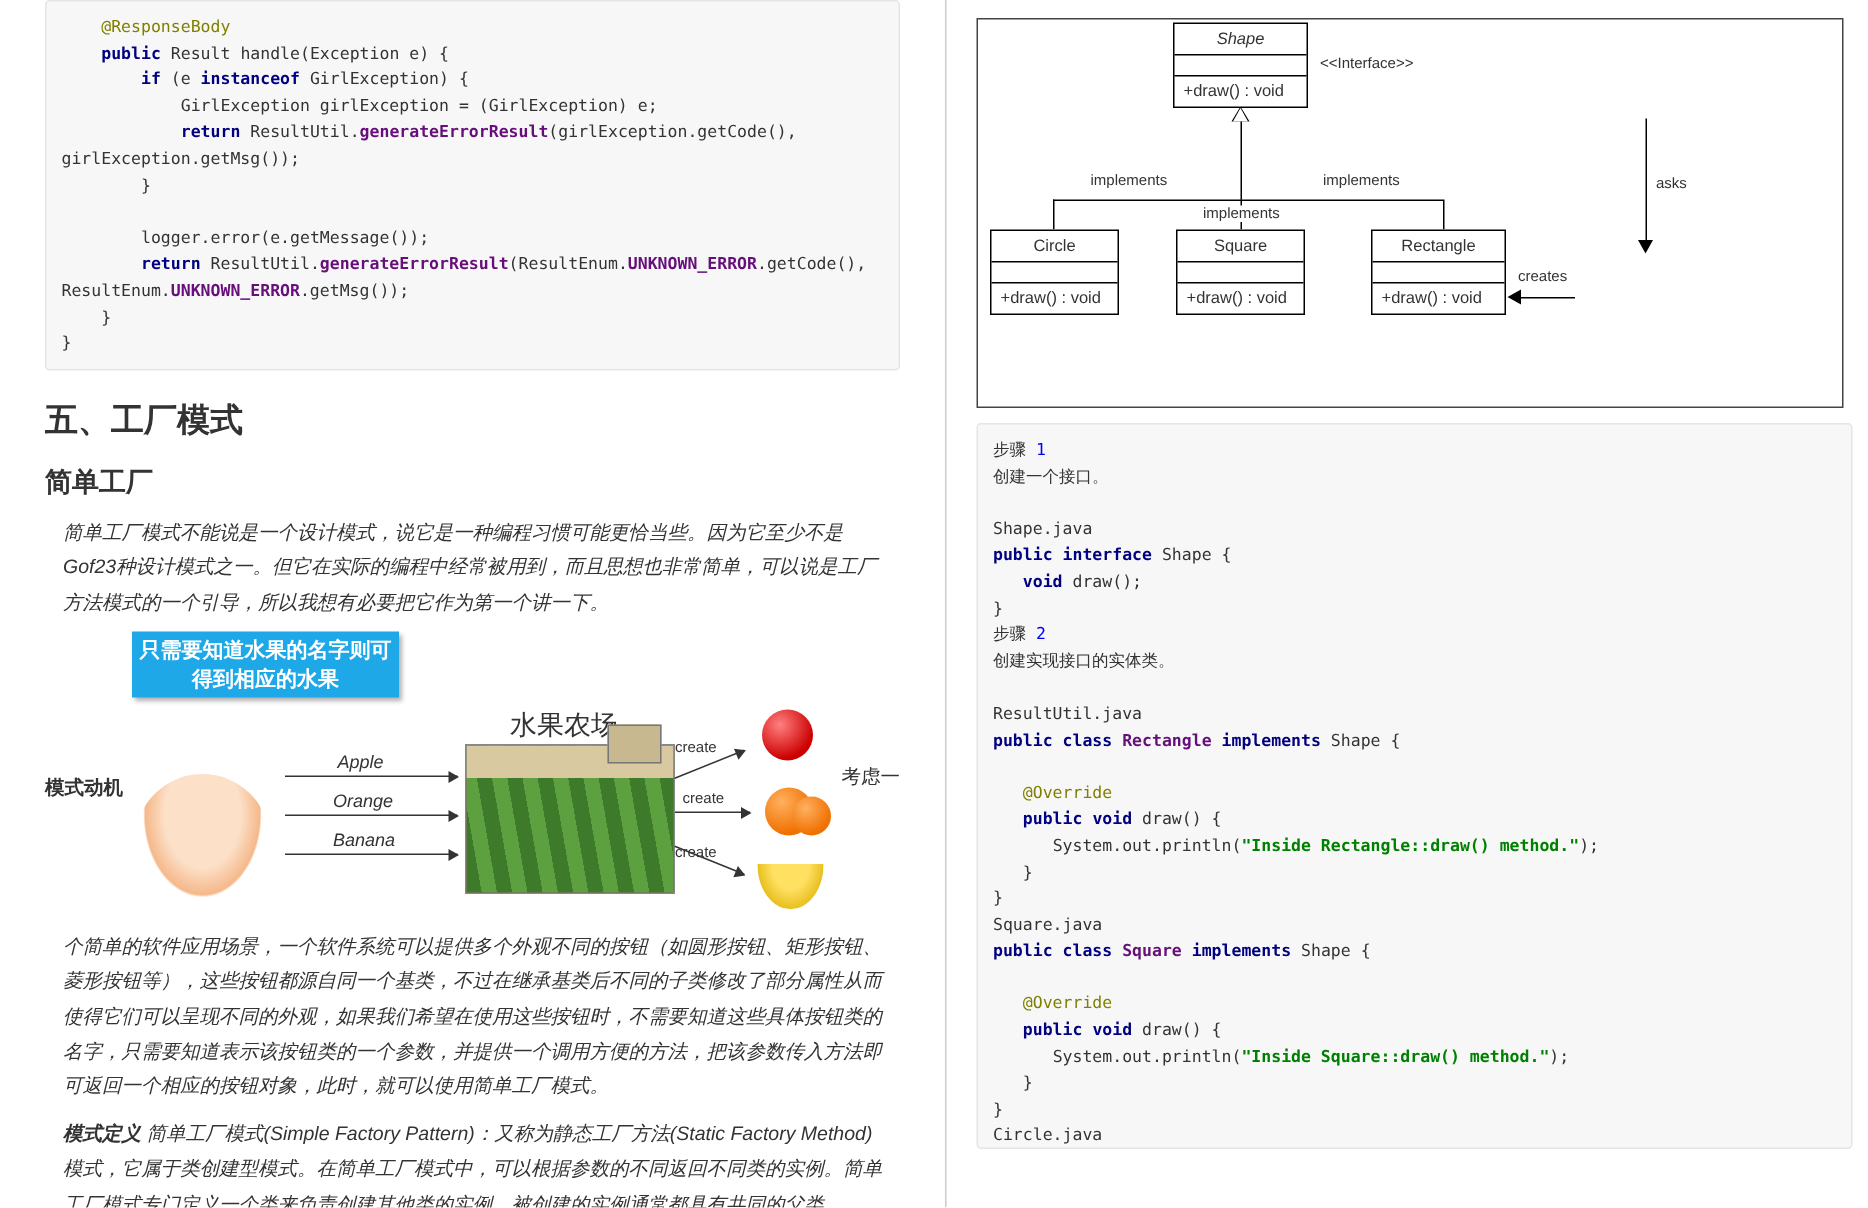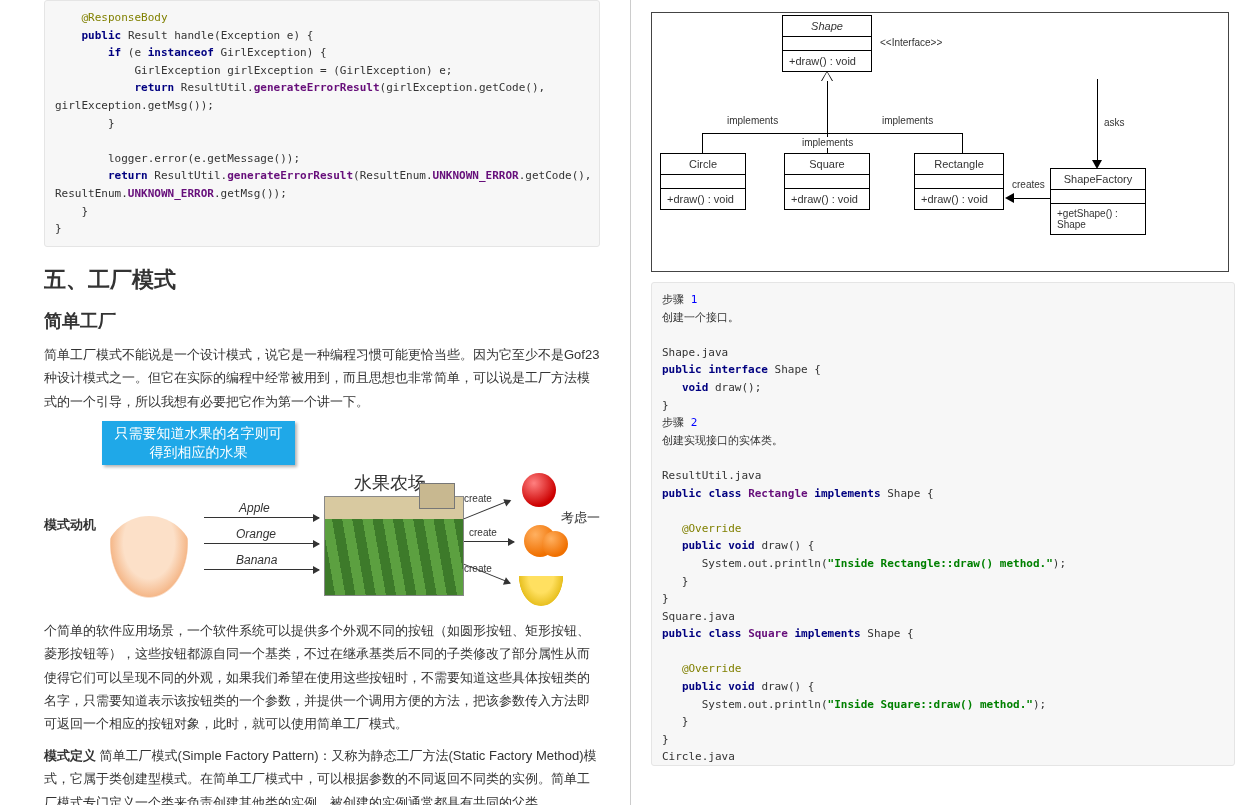--- a/index.html
+++ b/index.html
@@ -7,21 +7,21 @@
     width: 1245px;
     height: 805px;
     font-family: Arial, "Microsoft YaHei", sans-serif;
     font-size: 13px;
     color: #333;
     display: flex;
     overflow: hidden;
   }
   .col-left {
     width: 630px;
-    padding: 0 30px 0 44px;
+    padding: 0 30px 0 30px;
     overflow: hidden;
   }
   .col-right {
     flex: 1;
     border-left: 1px solid #ccc;
     padding: 0 10px 0 20px;
     overflow: hidden;
   }
   pre.code {
     background: #f7f7f7;
@@ -40,42 +40,43 @@
     margin: 18px 0 10px 0;
   }
   h3.sub-h {
     font-size: 18px;
     font-weight: bold;
     margin: 14px 0 10px 0;
   }
   p.para {
     font-size: 13px;
     line-height: 1.8;
-    margin: 8px 0;
+    margin: 8px 12px;
+    font-style: italic;
   }
   .bold { font-weight: bold; }
   
   .c-anno { color: #808000; }
   .c-kw { color: #000080; font-weight: bold; }
   .c-str { color: #008000; font-weight: bold; }
   .c-num { color: #0000ff; }
   .c-purple { color: #660e7a; font-weight: bold; }
   
   .illu {
     position: relative;
     height: 190px;
     margin: 8px 0;
   }
   .blue-bubble {
     position: absolute;
     left: 58px; top: 0;
-    width: 193px; height: 44px;
+    width: 178px; height: 44px;
     background: #1fa8e8;
     color: #fff;
-    font-weight: normal;
+    font-weight: bold;
     font-size: 14px;
     line-height: 1.4;
     text-align: center;
     padding: 3px 4px;
     box-shadow: 2px 2px 3px rgba(0,0,0,0.3);
   }
   .farm-title {
     position: absolute;
     left: 310px; top: 50px;
     font-size: 18px;
@@ -308,25 +309,20 @@
       <div class="uml-mid"></div>
       <div class="uml-ops">+draw() : void</div>
     </div>
 
     <div class="uml-box" style="left:262px;top:140px;width:90px;">
       <div class="uml-name">Rectangle</div>
       <div class="uml-mid"></div>
       <div class="uml-ops">+draw() : void</div>
     </div>
 
-    <div class="uml-box" style="left:398px;top:155px;width:96px;">
-      <div class="uml-name">ShapeFactory</div>
-      <div class="uml-mid"></div>
-      <div class="uml-ops" style="font-size:10px;">+getShape() : Shape</div>
-    </div>
 
     <div class="uml-arrow-left" style="left:353px;top:180px;"></div>
     <div class="uml-line" style="left:362px;top:185px;width:36px;height:1px;"></div>
     <div class="uml-label" style="left:360px;top:166px;">creates</div>
 
 
     <div class="uml-line" style="left:445px;top:66px;width:1px;height:88px;"></div>
     <div class="uml-arrow-down" style="left:440px;top:147px;"></div>
     <div class="uml-label" style="left:452px;top:104px;">asks</div>
   </div>

